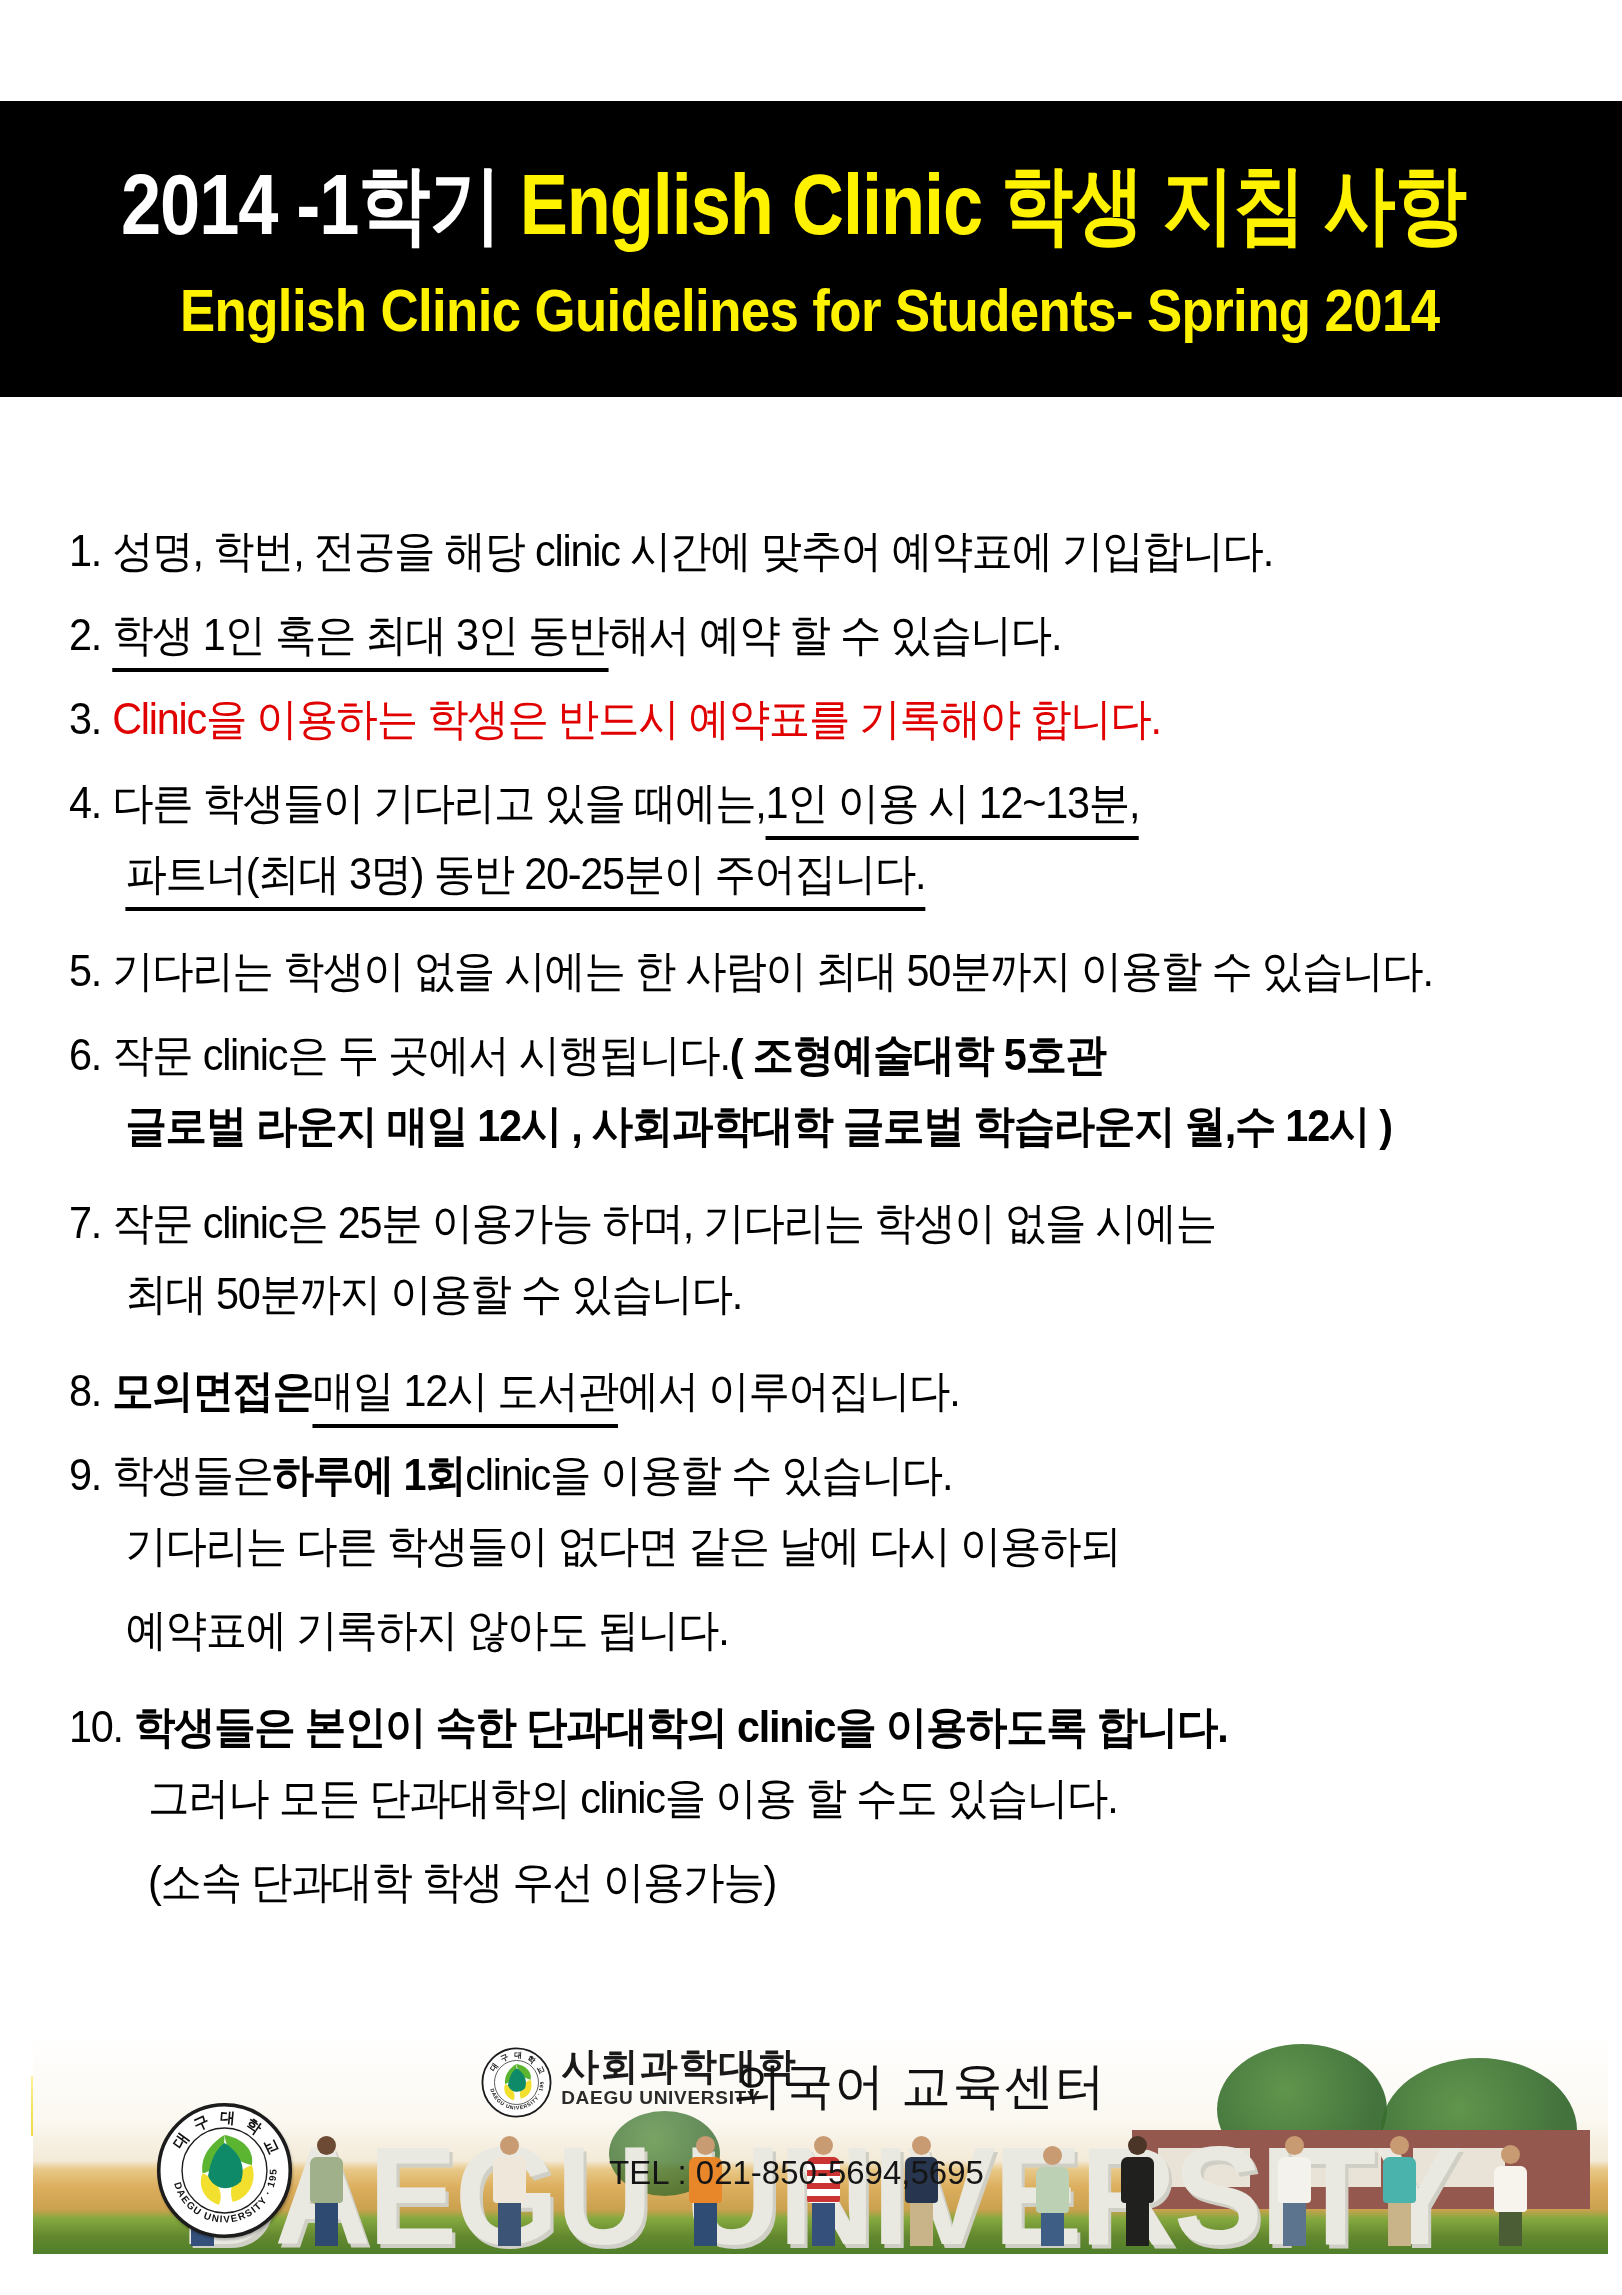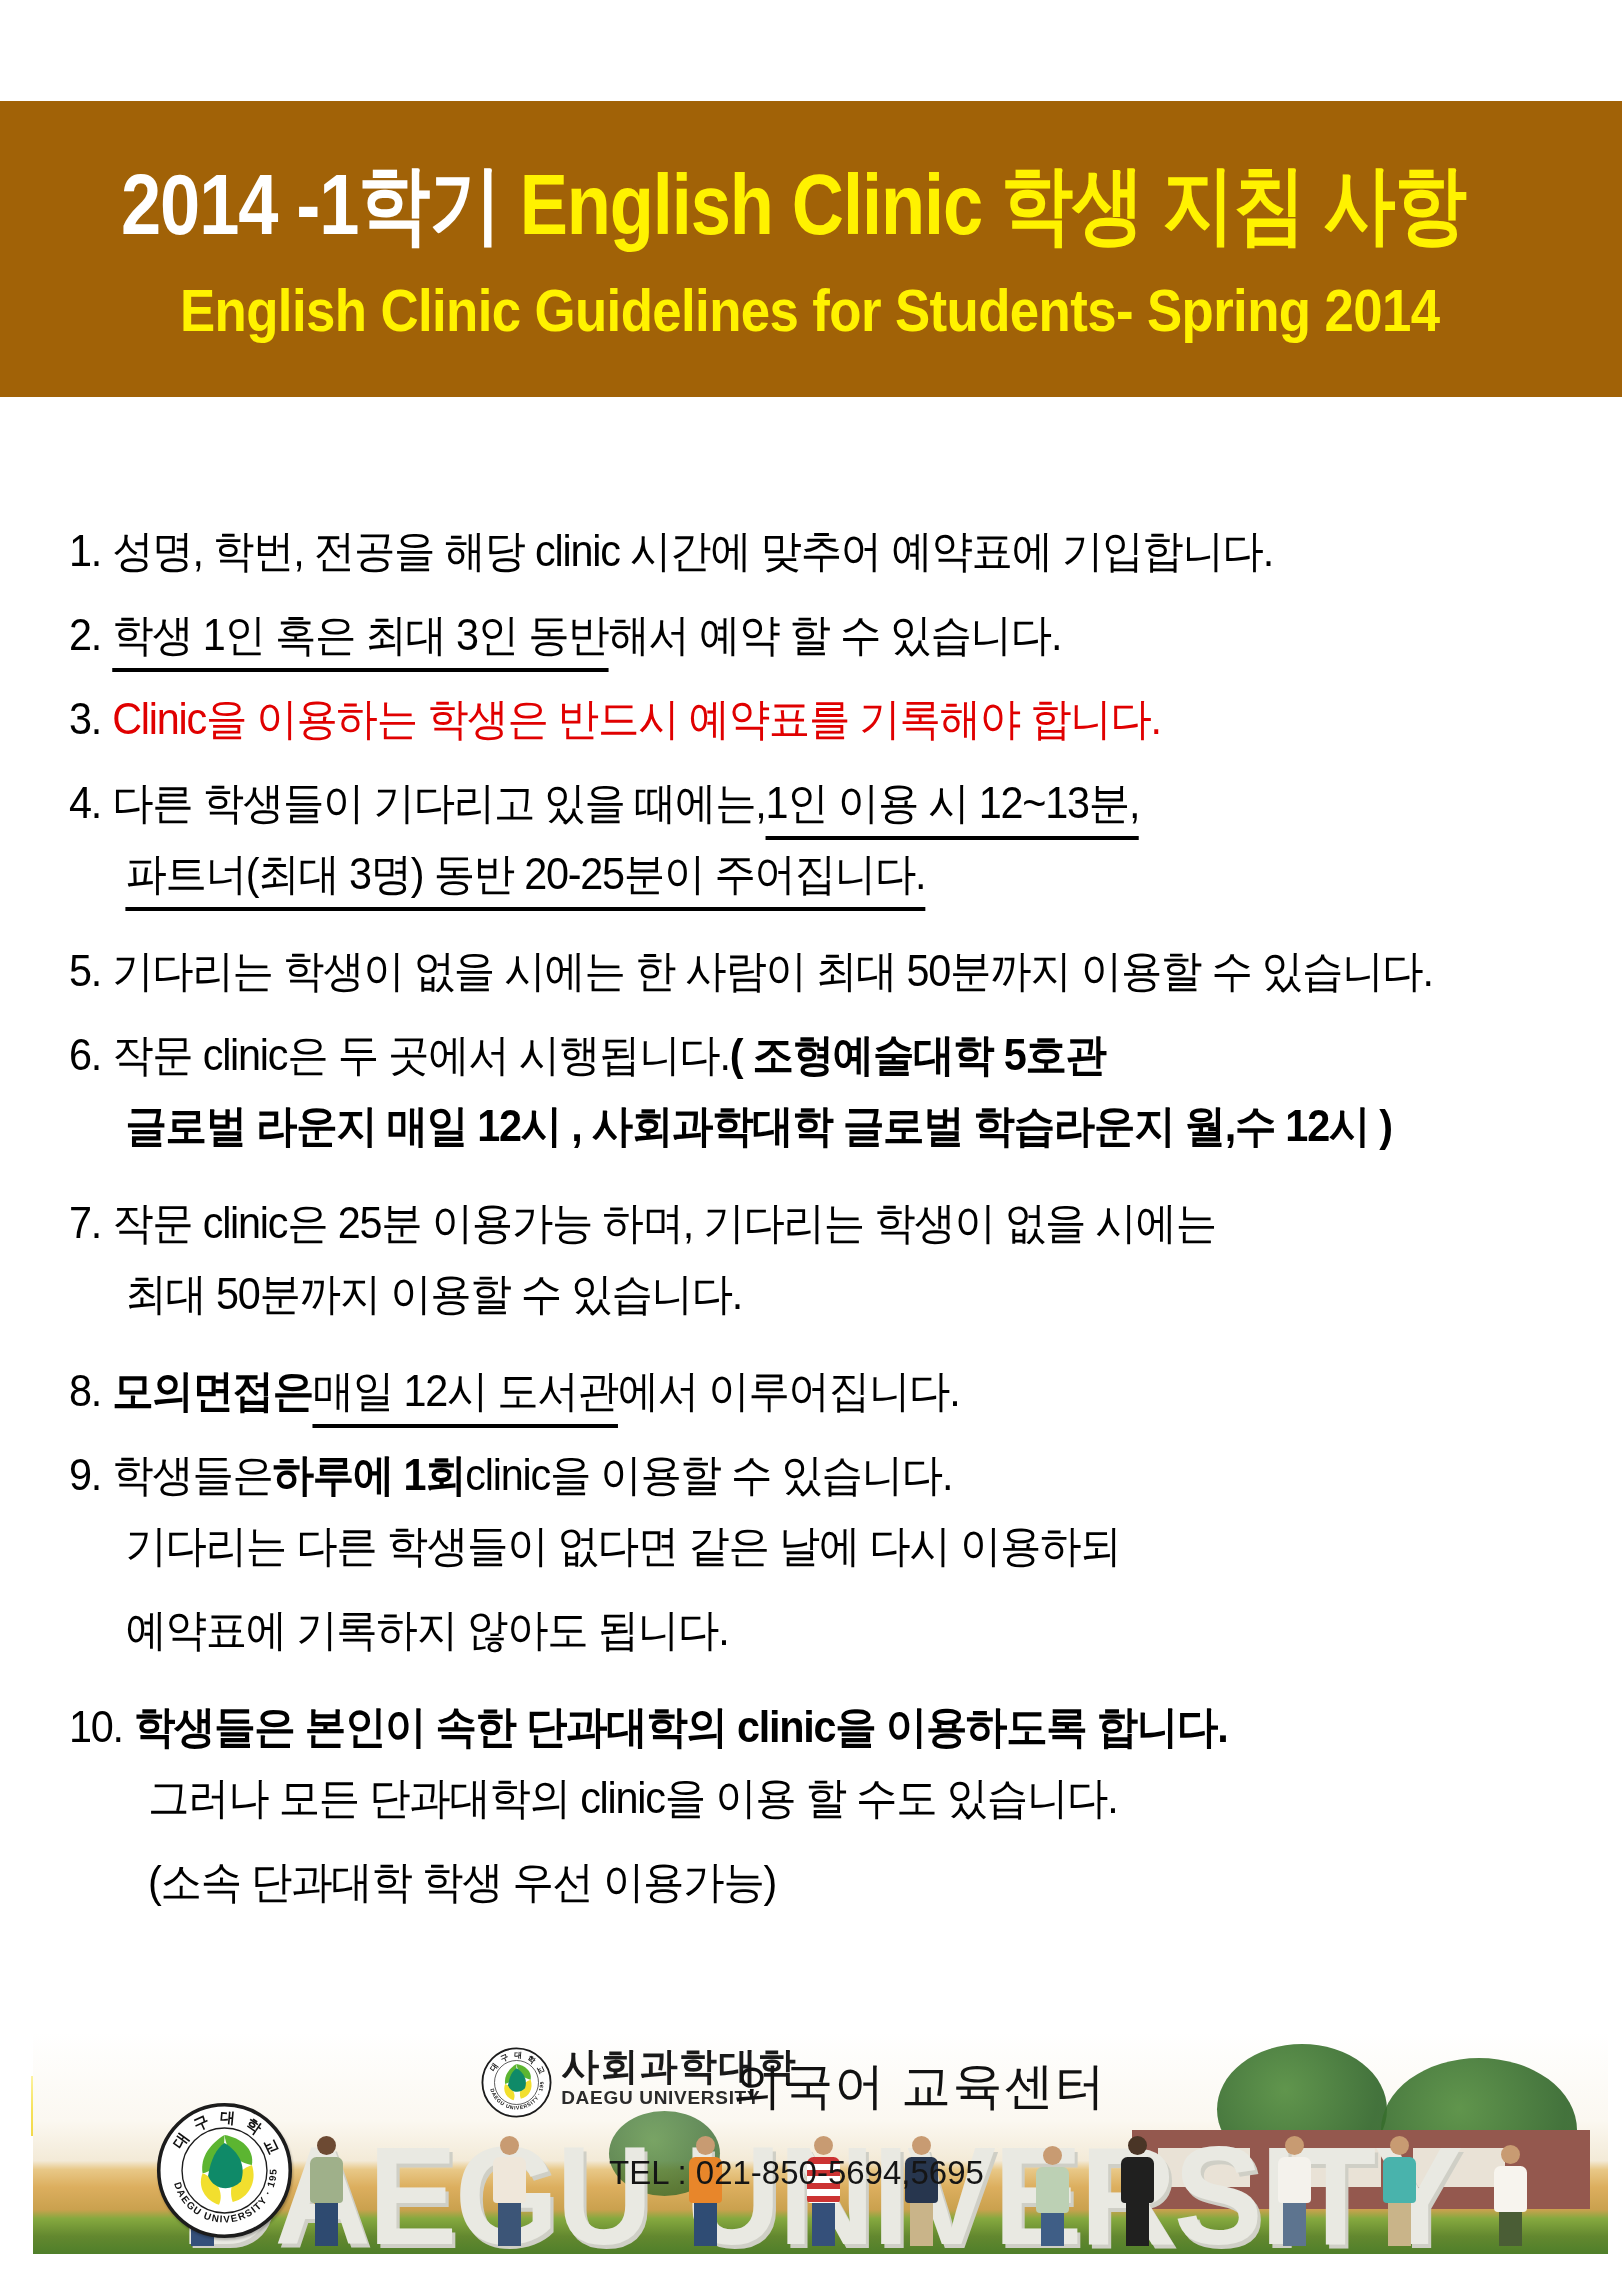--- a/index.html
+++ b/index.html
@@ -1,20 +1,20 @@
 <!DOCTYPE html>
 <html style="font-size:10.5px"><head>
 <meta charset="utf-8">
 <style>
   html,body{margin:0;padding:0;background:#ffffff;}
   body{font-family:"Liberation Sans", sans-serif; -webkit-font-smoothing:antialiased;}
   .page{position:relative;width:1623px;height:2295px;background:#ffffff;overflow:hidden;}
 
   
-  .banner{position:absolute;left:0;top:101px;width:1623px;height:296px;background:#a16207;}
+  .banner{position:absolute;left:0;top:101px;width:1623px;height:296px;background:#000000;}
   .title-line1{position:absolute;left:121px;top:46px;white-space:nowrap;
     font-size:86px;font-weight:bold;letter-spacing:-1.3px;
     transform:scaleX(0.84);transform-origin:0 0;}
   .title-line1 .white{color:#ffffff;}
   .title-line1 .yellow{color:#fff200;}
   .title-line2{position:absolute;left:180px;top:175px;white-space:nowrap;
     font-size:60px;font-weight:bold;color:#fff200;letter-spacing:-0.7px;
     transform:scaleX(0.88);transform-origin:0 0;}
 
   

